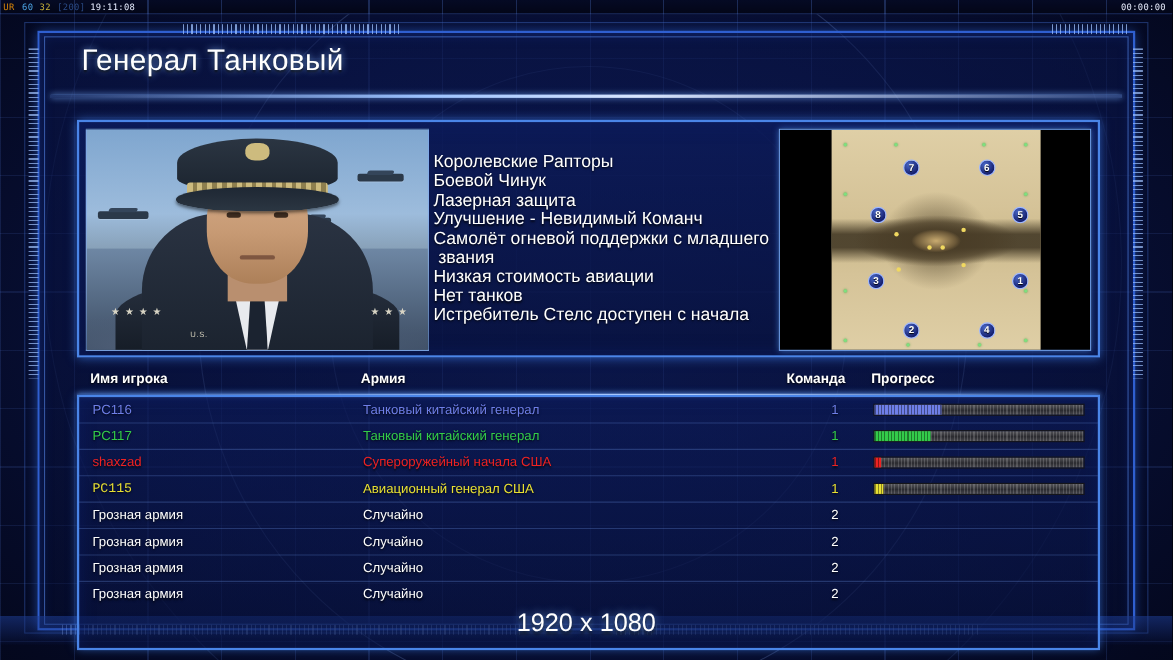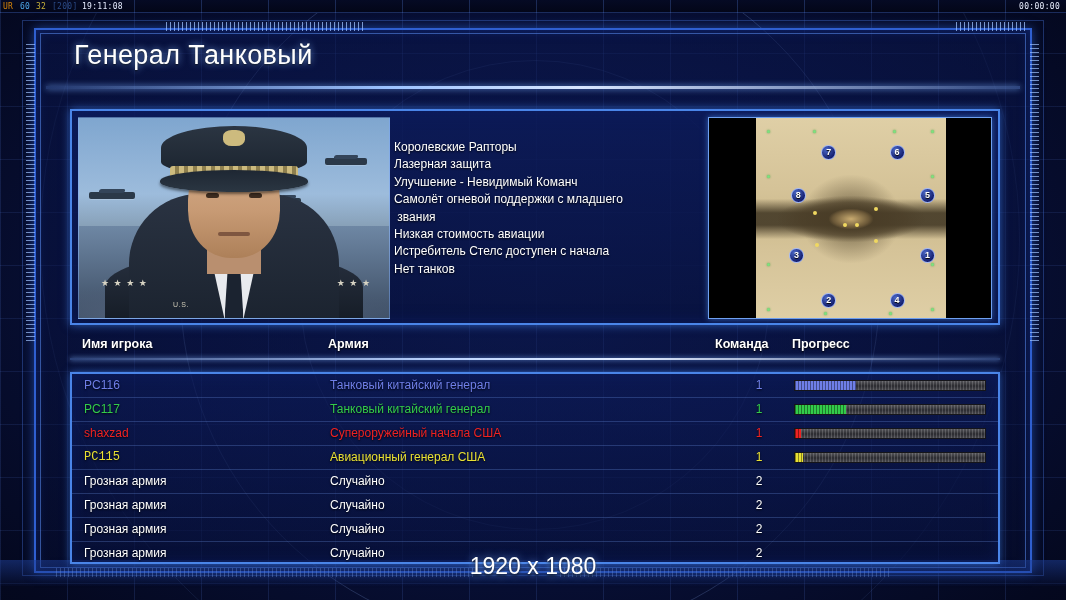--- a/index.html
+++ b/index.html
@@ -215,21 +215,21 @@
     position: absolute; left: 94px; bottom: 10px;
     font-size: 7px; color: #cfcbb8; letter-spacing: .6px;
   }
 
   
   #ability-list {
     position: absolute; left: 322px; top: 28px; width: 318px;
     z-index: 12;
   }
   #ability-list li {
-    list-style: none; color: #ffffff; font-size: 12px; line-height: 17.4px;
+    list-style: none; color: #ffffff; font-size: 16px; line-height: 17.4px;
     white-space: pre-wrap; text-shadow: 0 1px 2px rgba(0,0,0,.9);
   }
 
   
   #minimap {
     position: absolute; right: 6px; top: 6px; width: 284px; height: 202px;
     background: #000; border: 1px solid #6fa0f0;
     box-shadow: 0 0 6px rgba(80,150,255,.6);
     overflow: hidden;
   }
@@ -267,21 +267,21 @@
   #thead .th {
     position: absolute; top: 1px; color: #ffffff; font-size: 12.5px; font-weight: bold;
     text-shadow: 0 1px 2px #000;
   }
   #thead-rule {
     position: absolute; left: 0; top: 22px; width: 930px; height: 2px;
     background: linear-gradient(to right, rgba(120,170,255,.3), #bcd4ff 40%, #e3edff 60%, rgba(120,170,255,.3));
     box-shadow: 0 0 5px rgba(130,180,255,.9);
   }
   #tbody {
-    position: absolute; left: 0; top: 36px; width: 930px; height: 192px;
+    position: absolute; left: 0; top: 23px; width: 930px; height: 232px;
     border: 2px solid #4a85e8;
     box-shadow: 0 0 8px rgba(70,140,255,.55), inset 0 0 14px rgba(12,30,100,.6);
     background: linear-gradient(to bottom, rgba(13,28,92,.55), rgba(8,18,62,.5));
   }
   .trow {
     position: relative; height: 24px; display: block;
     border-bottom: 1px solid rgba(110,150,235,.28);
   }
   .trow:last-child { border-bottom: none; }
   .cell { position: absolute; top: 4px; font-size: 12px; white-space: nowrap;
@@ -367,27 +367,28 @@
       <div id="gen-capbadge"></div>
       <div id="gen-capband"></div>
       <div id="gen-capvisor"></div>
       <div class="star-row" id="stars-L">★ ★ ★ ★</div>
       <div class="star-row" id="stars-R">★ ★ ★</div>
       <div id="us-tab">U.S.</div>
     </div>
 
     <ul id="ability-list">
         <li>Королевские Рапторы</li>
+        <li>Боевой Чинук</li>
         <li>Лазерная защита</li>
         <li>Улучшение - Невидимый Команч</li>
         <li>Самолёт огневой поддержки с младшего
  звания</li>
         <li>Низкая стоимость авиации</li>
+        <li>Нет танков</li>
         <li>Истребитель Стелс доступен с начала</li>
-        <li>Нет танков</li>
       </ul>
 
     <div id="minimap">
       <div id="mm-img">
           <div class="mm-pos" style="left: 38%; top: 17%;">7</div>
           <div class="mm-pos" style="left: 74%; top: 17%;">6</div>
           <div class="mm-pos" style="left: 22%; top: 38%;">8</div>
           <div class="mm-pos" style="left: 90%; top: 38%;">5</div>
           <div class="mm-pos" style="left: 21%; top: 68%;">3</div>
           <div class="mm-pos" style="left: 90%; top: 68%;">1</div>

